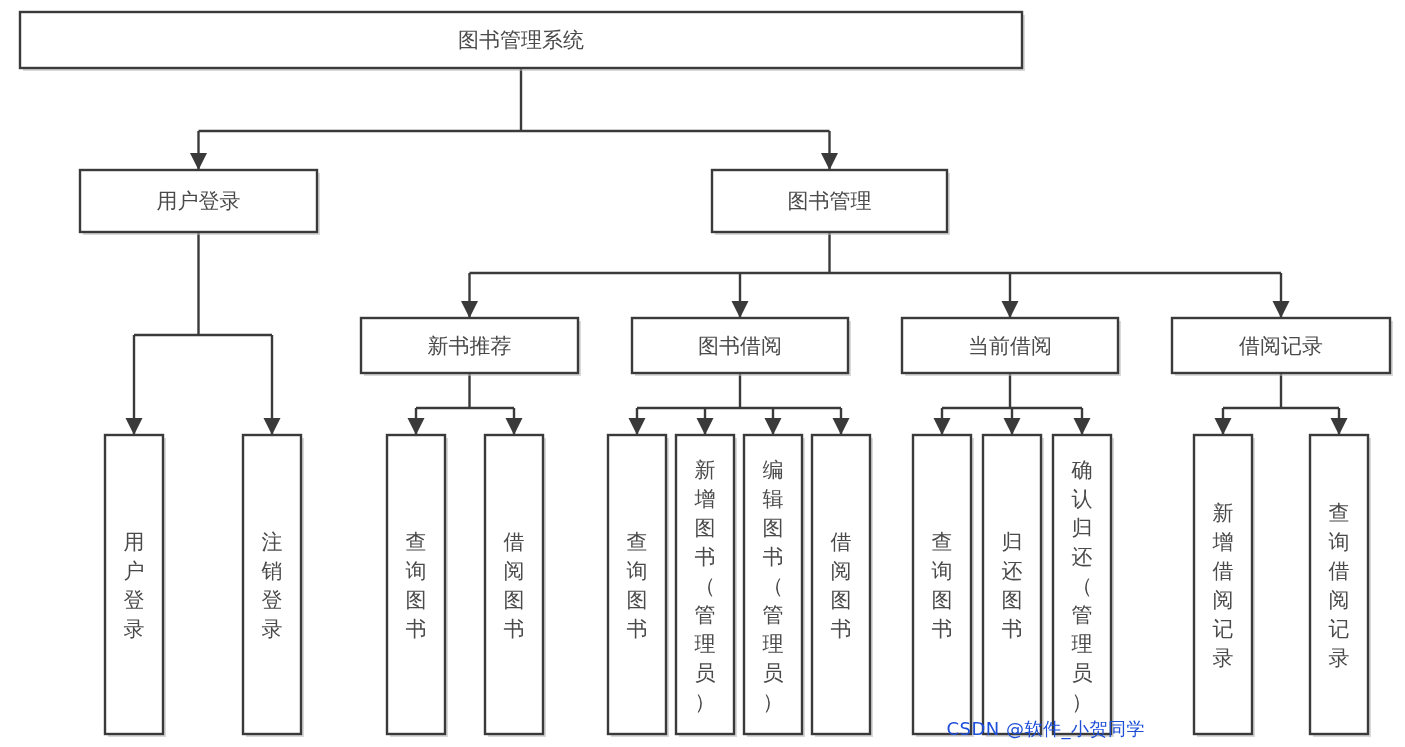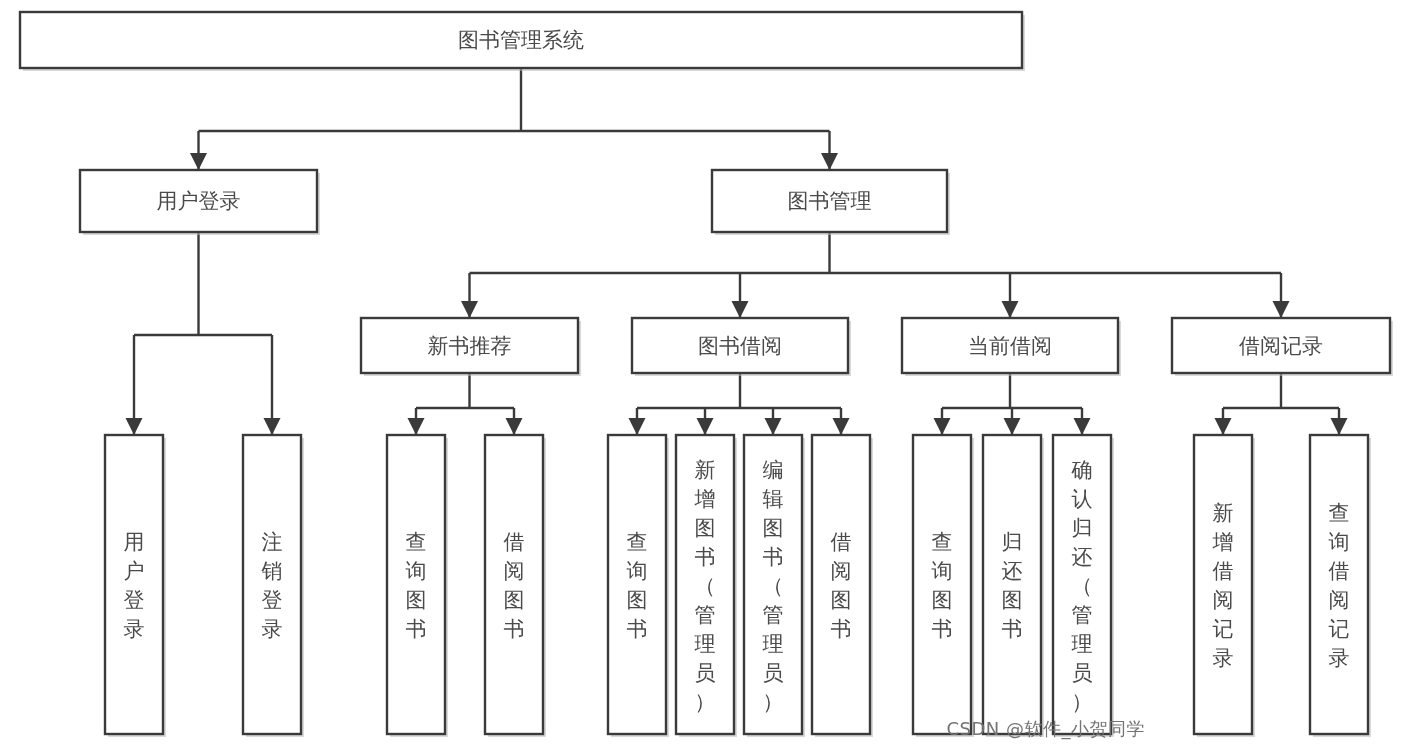--- a/index.html
+++ b/index.html
@@ -58,21 +58,21 @@
     font-size: 21px;
     fill: #4a4a4a;
     text-anchor: middle;
   }
   .watermark {
     position: absolute;
     right: 8px;
     bottom: 6px;
     font-family: "DejaVu Sans", "Liberation Sans", sans-serif;
     font-size: 18px;
-    color: #737373;
+    color: #1d4ed8;
     white-space: nowrap;
     letter-spacing: 0.5px;
     pointer-events: none;
   }
 </style>
 </head>
 <body>
 
 <div id="diagram-root">
   <svg class="flow" id="flow-svg" viewBox="0 0 1405 747">

